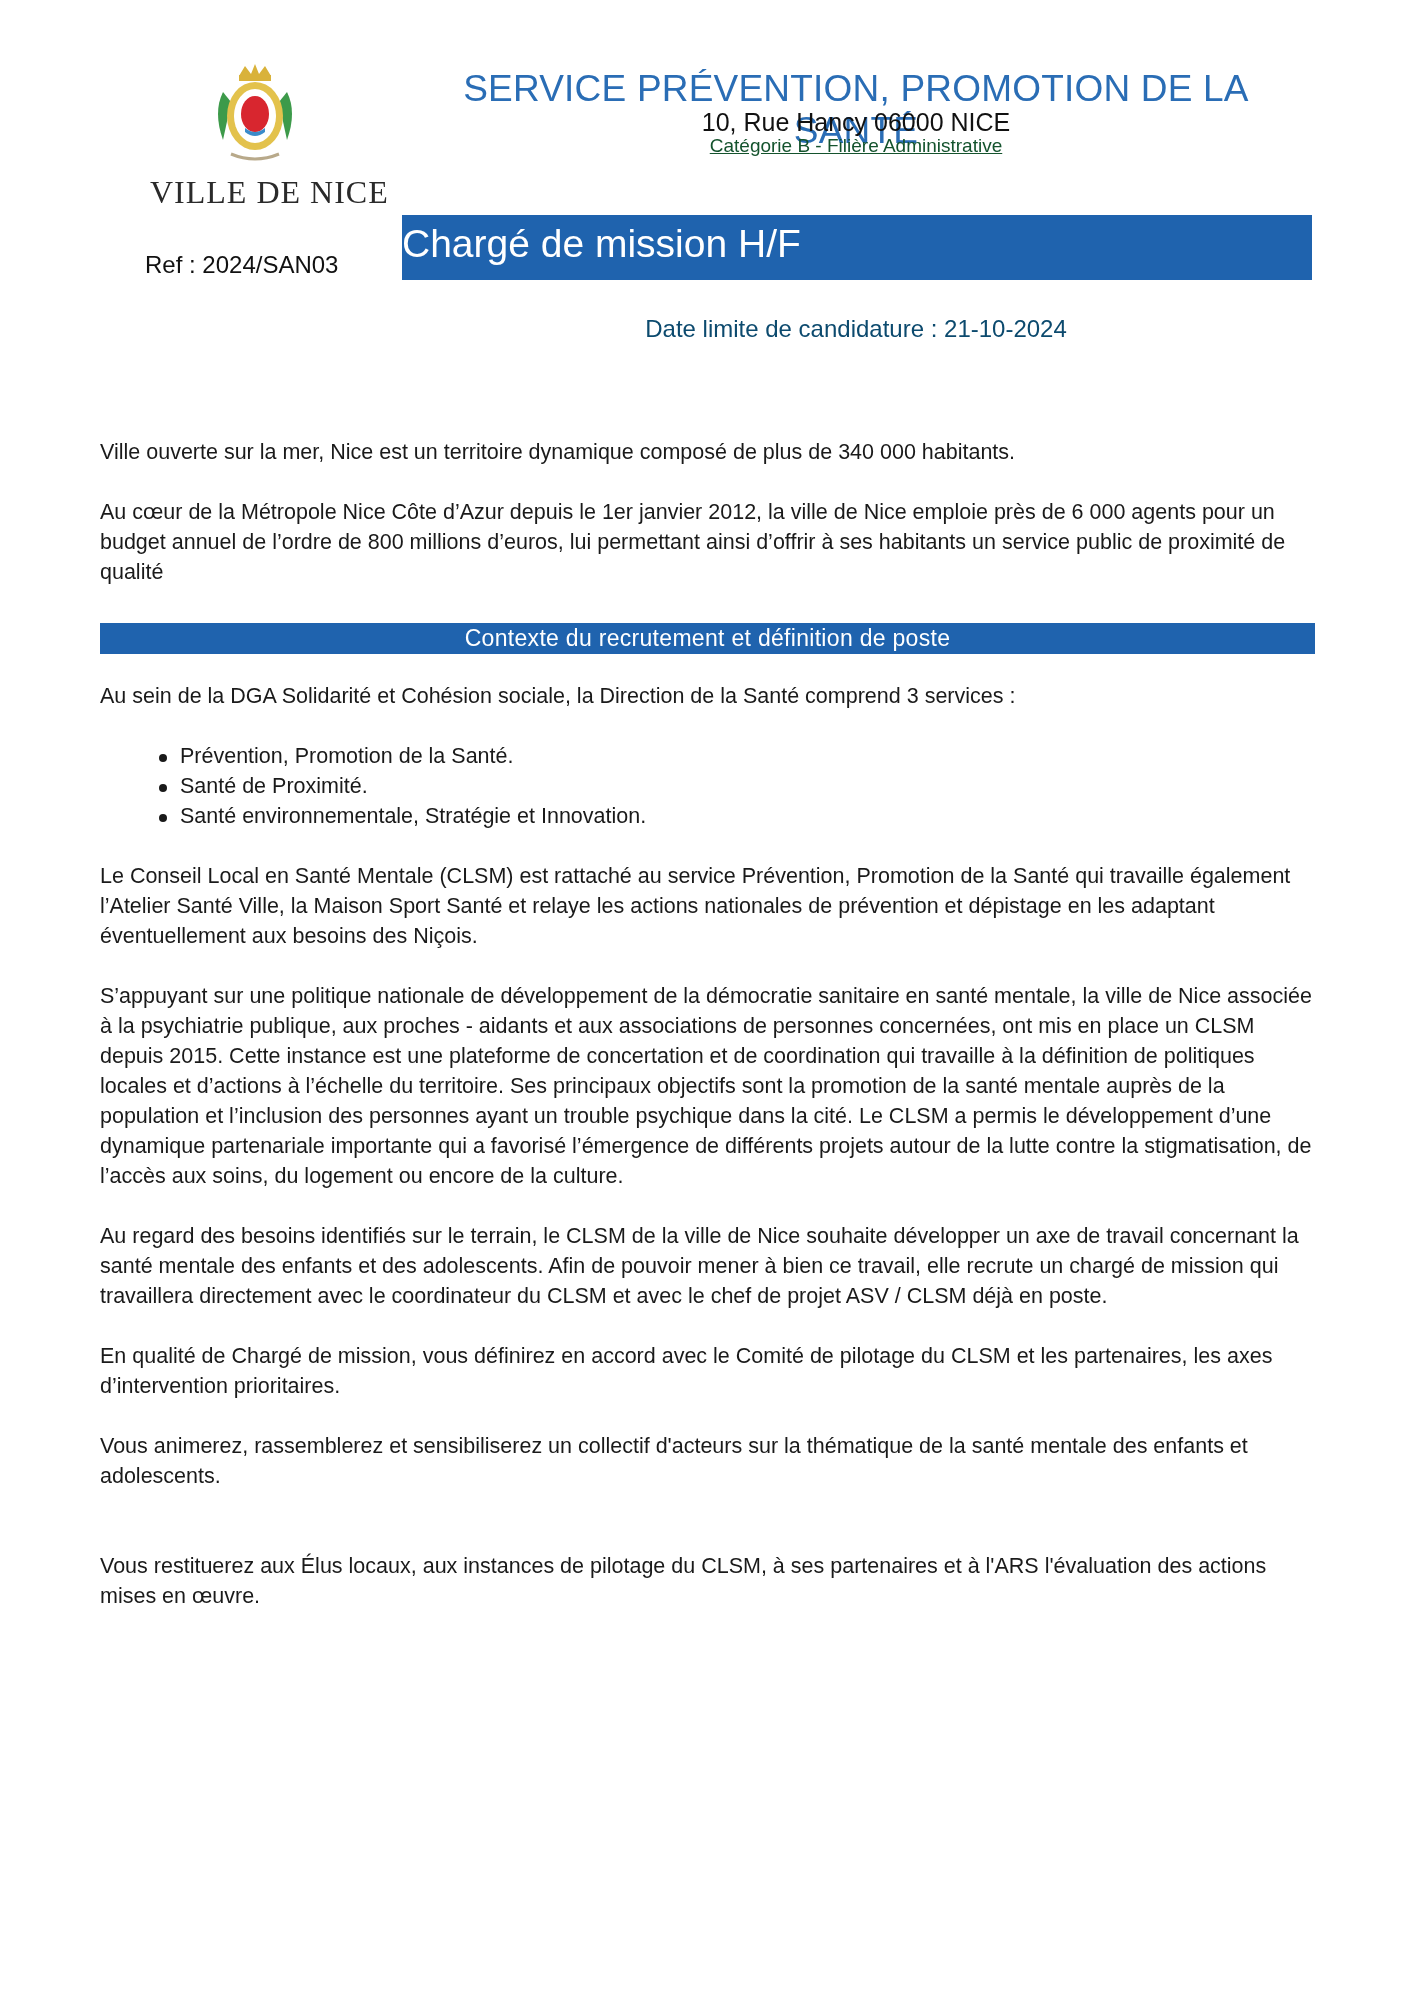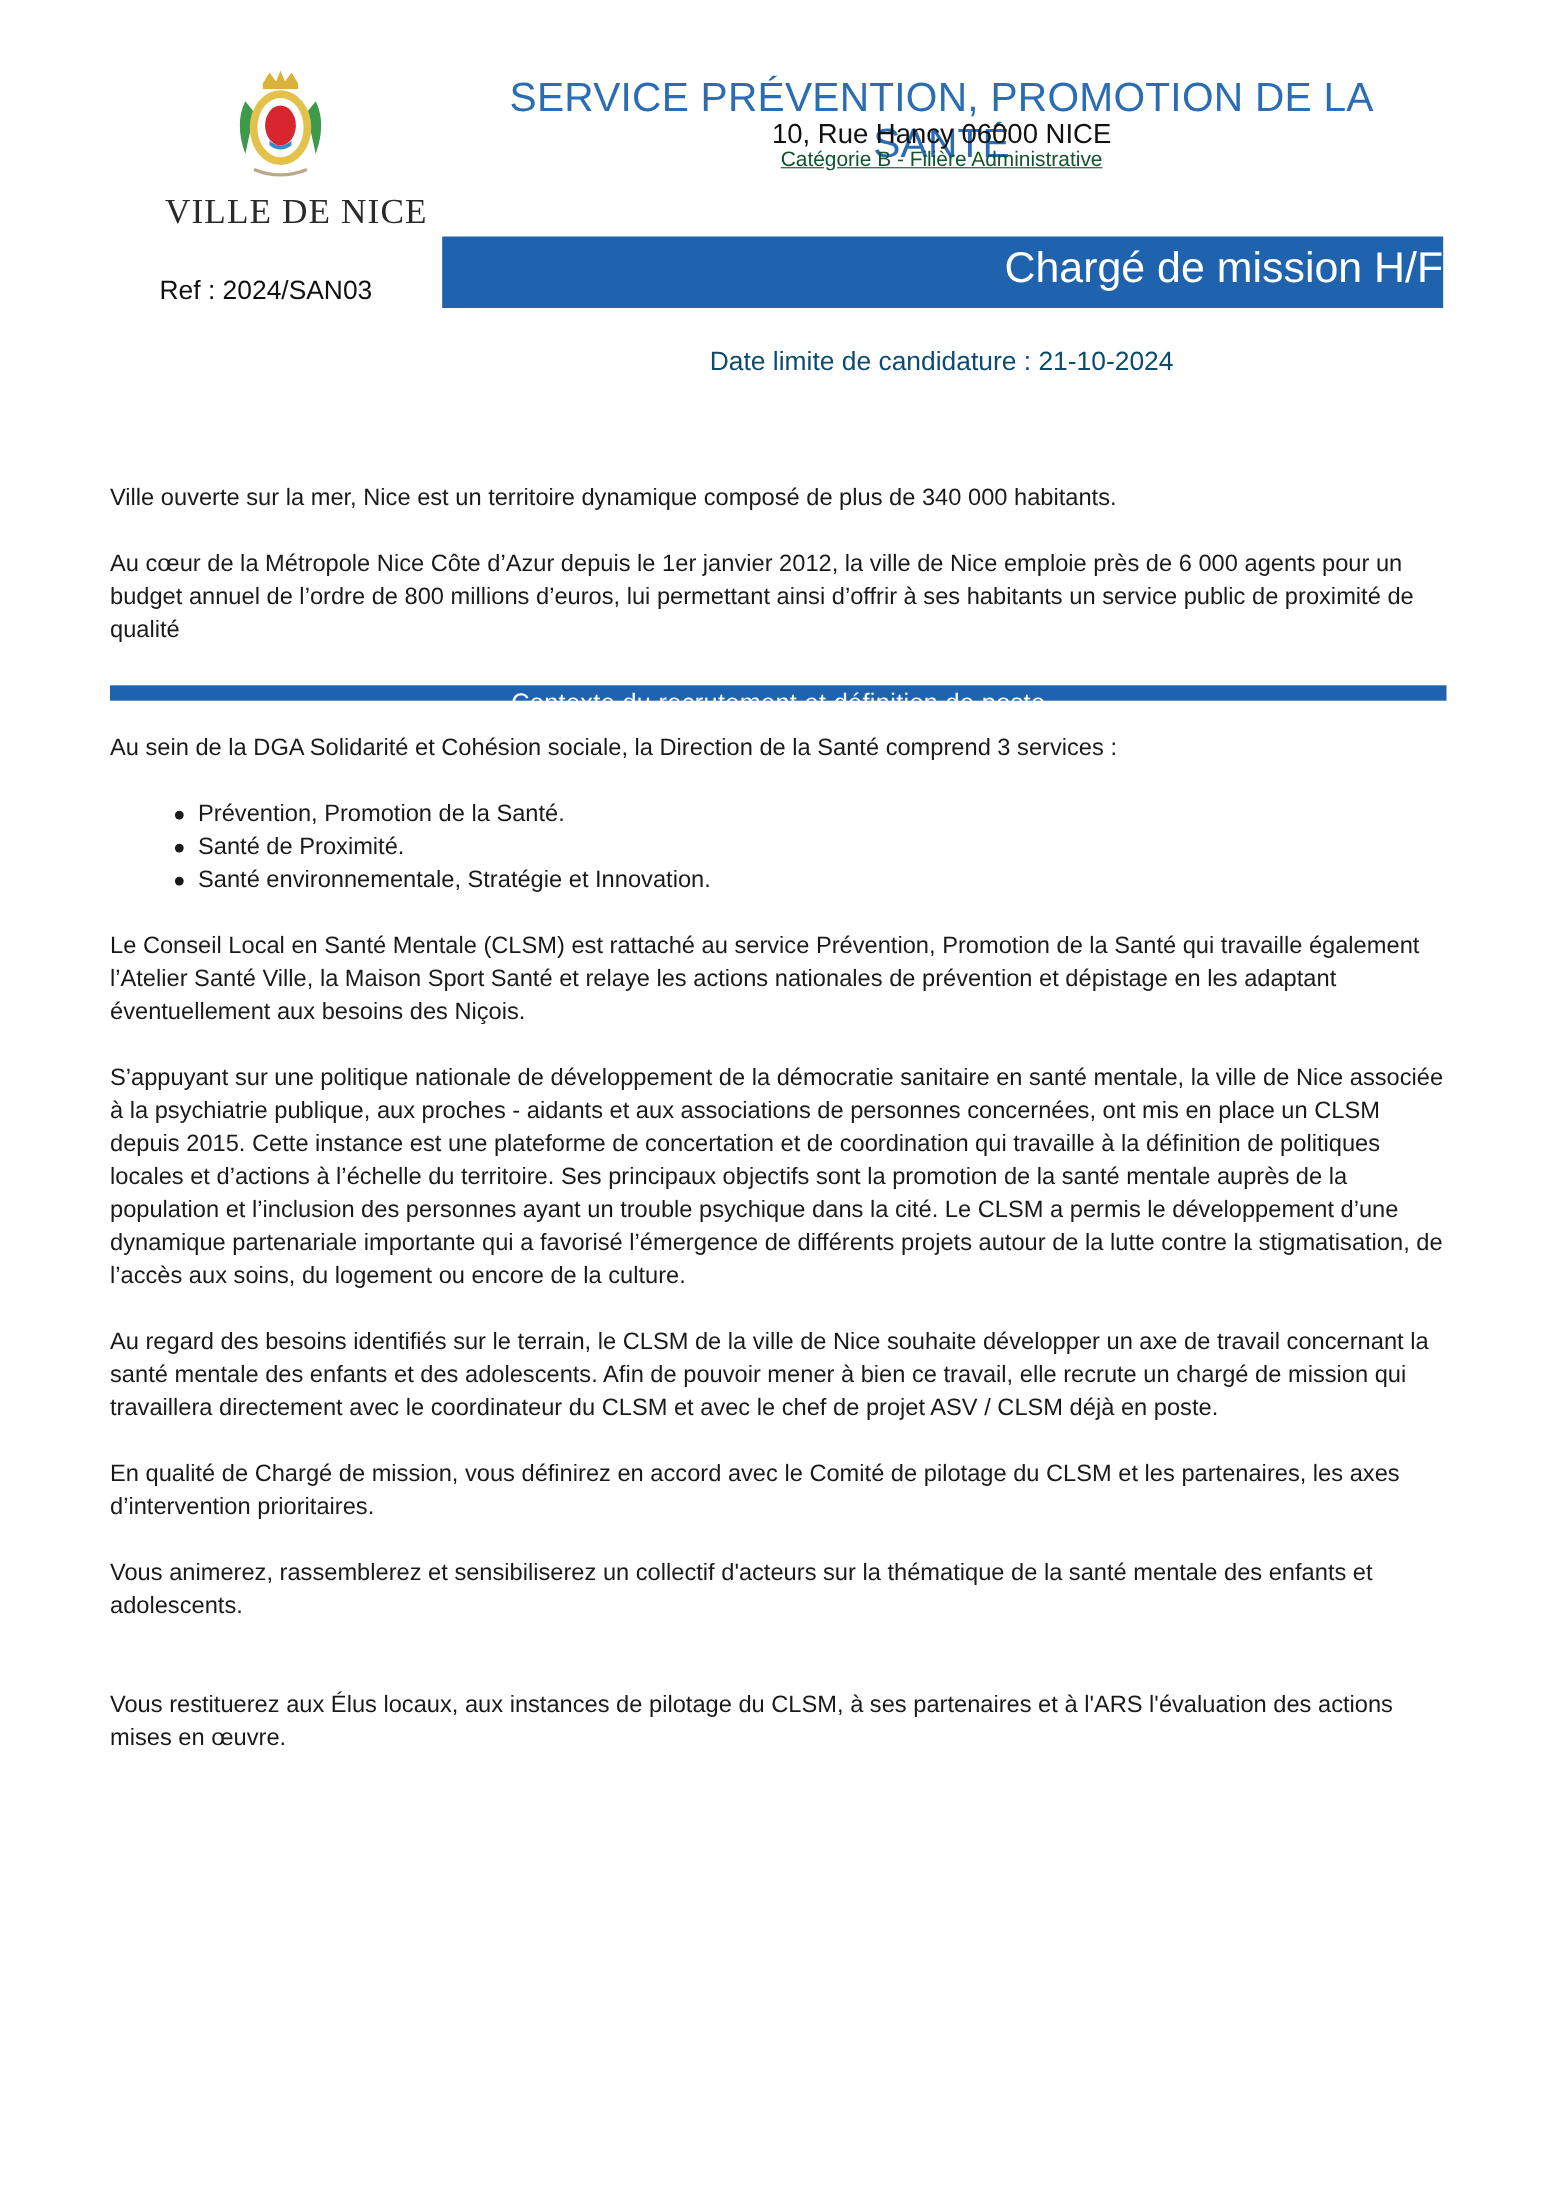--- a/index.html
+++ b/index.html
@@ -15,32 +15,32 @@
                      color: #2a6db5; font-size: 37px; letter-spacing: 0.2px; }
     .address { position: absolute; left: 400px; width: 912px; top: 108px; text-align: center;
                font-size: 25px; color: #111; }
     .category { position: absolute; left: 400px; width: 912px; top: 135px; text-align: center;
                 font-size: 19px; }
     .category a { color: #14532d; text-decoration: underline; }
 
     .ref { position: absolute; left: 145px; top: 251px; font-size: 24px; color: #111; }
 
     .title-banner { position: absolute; left: 402px; top: 215px; width: 910px; height: 65px;
-                    background: #1f63ae; color: #ffffff; text-align: right; }
+                    background: #1f63ae; color: #ffffff; text-align: left; }
     .title-banner span { display: block; font-size: 39px; line-height: 58px; }
 
     .deadline { position: absolute; left: 400px; width: 912px; top: 315px; text-align: center;
                 font-size: 24px; color: #0c4a6e; }
 
     .content { position: absolute; left: 100px; width: 1215px; top: 437px; font-size: 21.5px;
                line-height: 30px; color: #1a1a1a; }
     .content p { margin: 0; }
     .gap-l { height: 30px; }
 
-    .section-bar { margin-top: 36px; height: 14px; background: #1f63ae; color: #ffffff;
+    .section-bar { margin-top: 36px; height: 31px; background: #1f63ae; color: #ffffff;
                    text-align: center; font-size: 23px; line-height: 31px; letter-spacing: 0.3px; }
 
     ul.services { margin: 0; padding-left: 80px; list-style: none; }
     ul.services li { position: relative; }
     ul.services li::before { content: ""; position: absolute; left: -21px; top: 13px; width: 8px; height: 8px;
                              border-radius: 50%; background: #1a1a1a; }
   </style>
 </head>
 <body>
 

